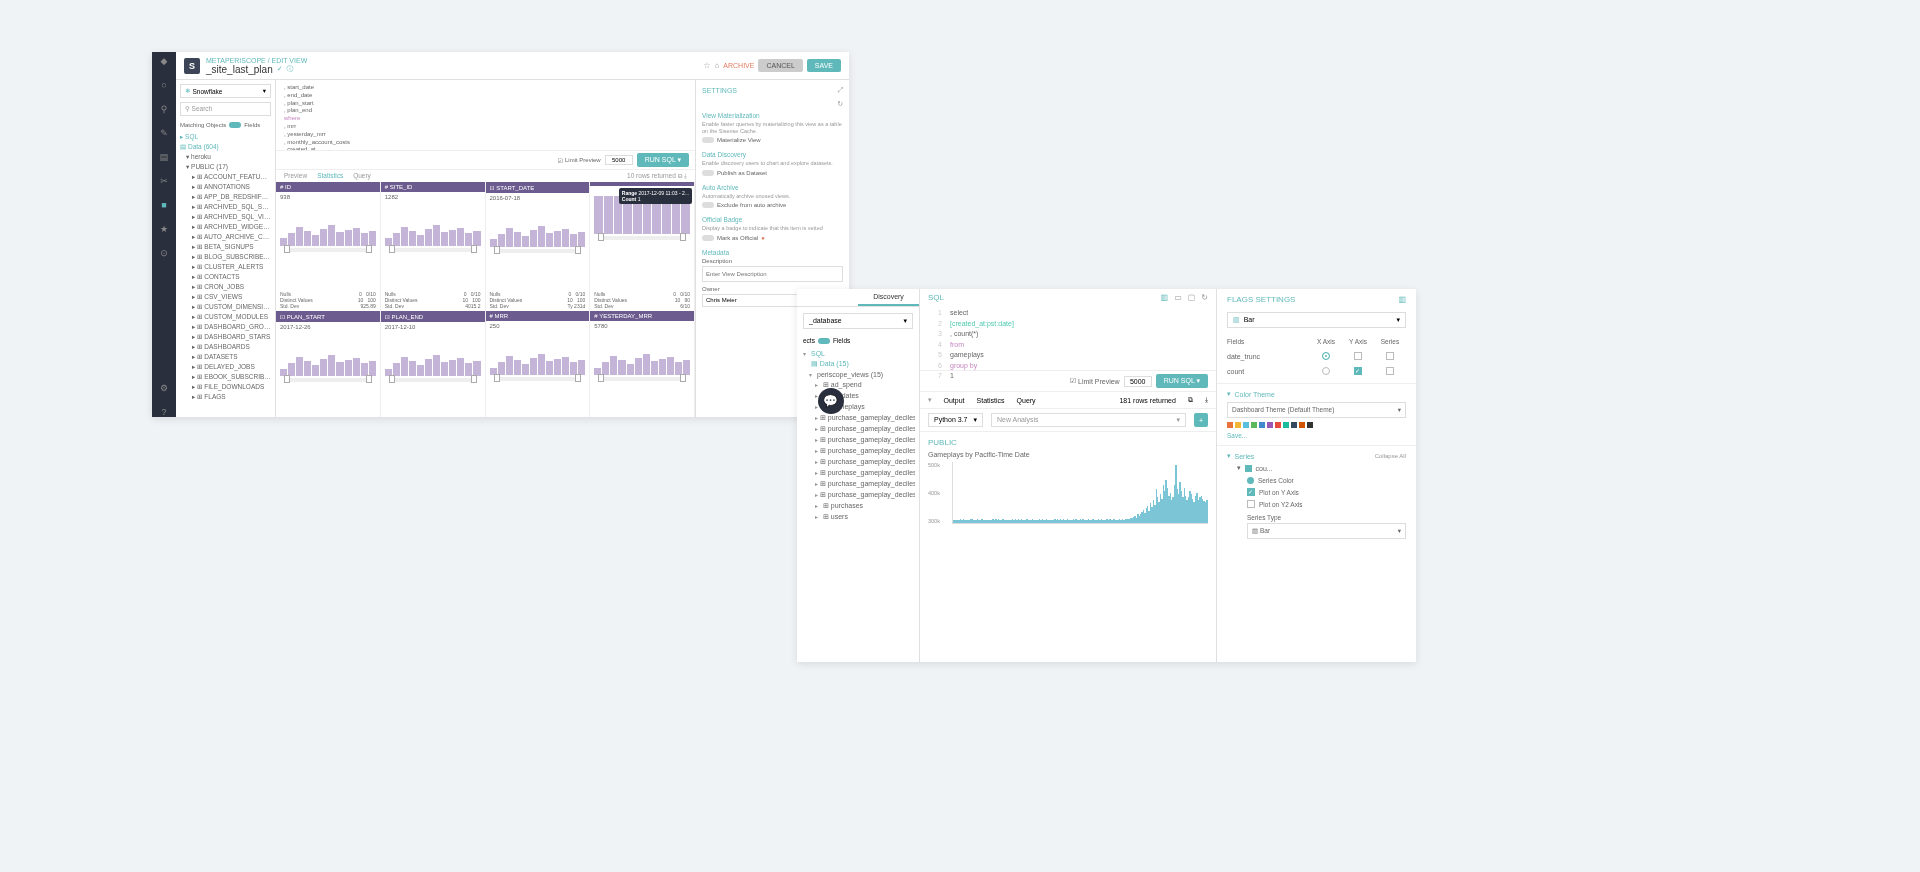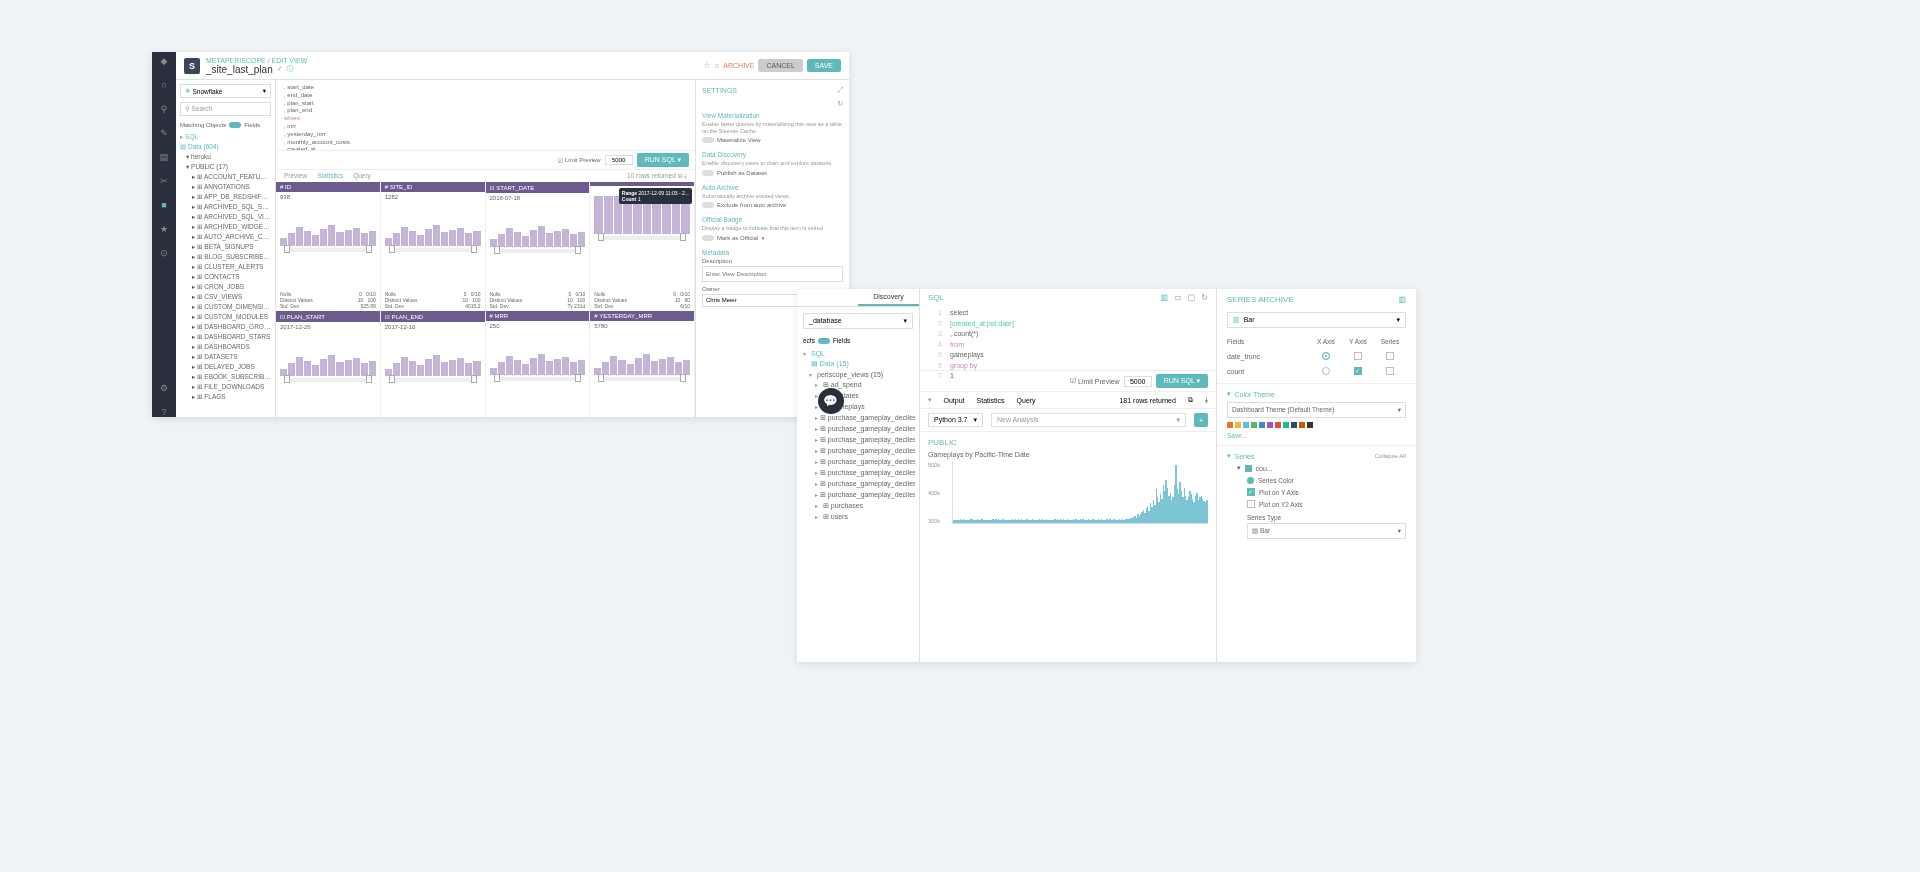--- a/index.html
+++ b/index.html
@@ -853,21 +853,21 @@
               <div class="p2-cbar" style="height: 40%;"></div>
               <div class="p2-cbar" style="height: 36%;"></div>
               <div class="p2-cbar" style="height: 34%;"></div>
               <div class="p2-cbar" style="height: 38%;"></div>
             </div>
         </div>
       </div>
     </div>
     <div class="p2-right">
       <div class="p2-series-header">
-        <span>SERIES ARCHIVE</span>
+        <span>FLAGS SETTINGS</span>
         <span style="color:#5fb8b9">▥</span>
       </div>
       <div class="p2-chart-type">
         <span style="color:#5fb8b9">▥</span>
           <span>Bar</span>
           <span style="margin-left:auto">▾</span>
       </div>
       <div class="p2-fields-header">
         <div class="c1">Fields</div>
         <div class="c2">X Axis</div>

